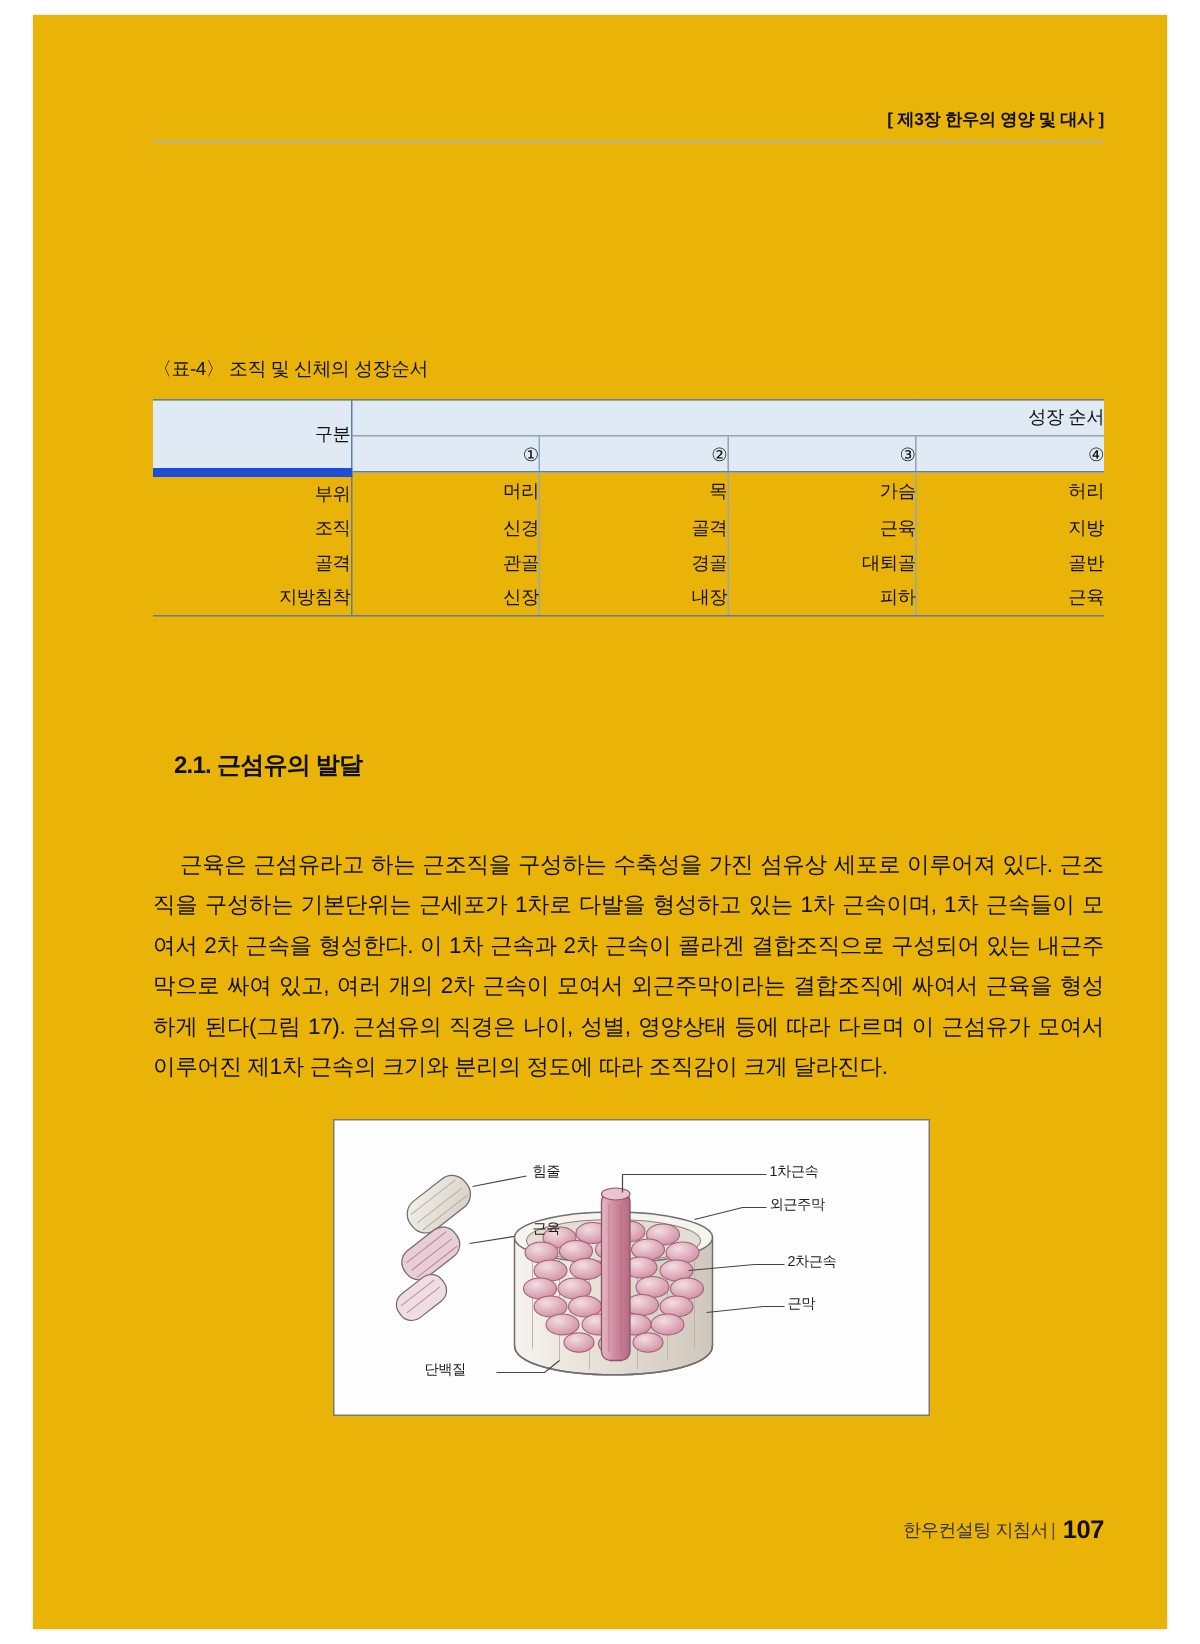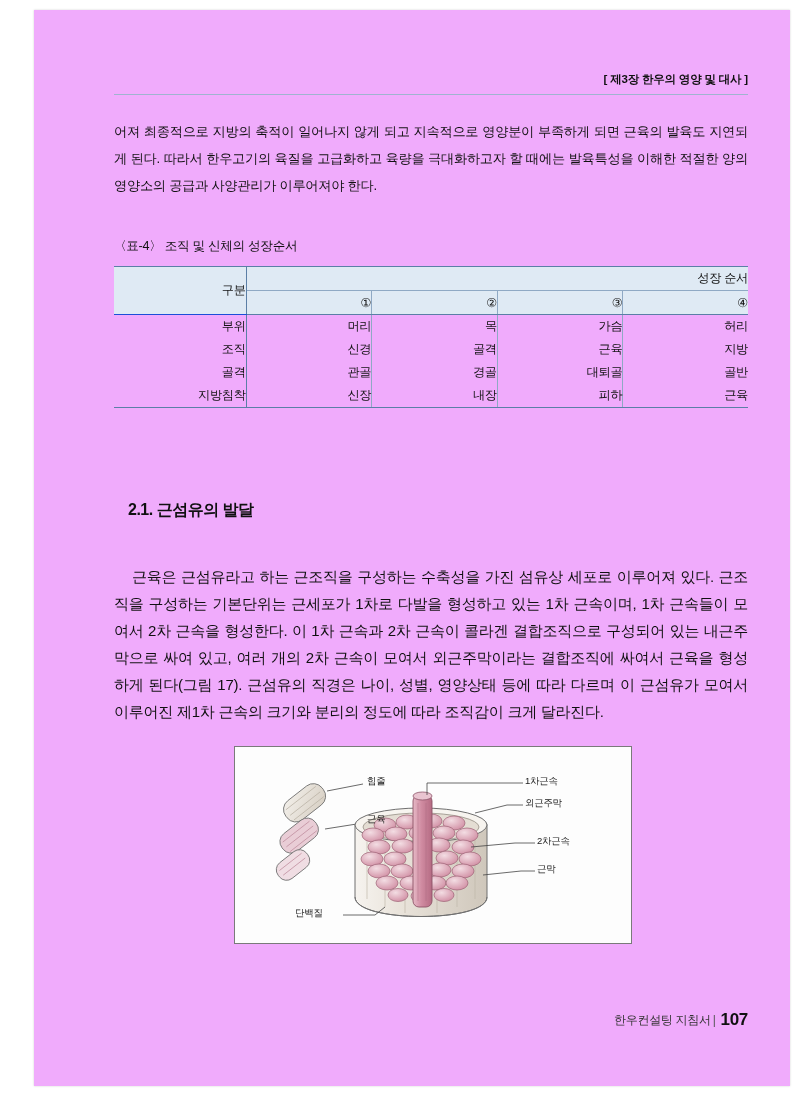--- a/index.html
+++ b/index.html
@@ -12,25 +12,25 @@
     width: 800px;
     height: 1096px;
     background: #ffffff;
     margin: 0 auto;
     font-family: "Liberation Sans", sans-serif;
     color: #1a1a1a;
     overflow: hidden;
   }
   .sheet {
     position: absolute;
-    left: 34px;
+    left: 22px;
     top: 10px;
     width: 756px;
     height: 1076px;
-    background: #f0abfc;
+    background: #eab308;
     box-shadow: 0 0 2px rgba(0,0,0,0.18);
   }
 
   
   .running-head {
     position: absolute;
     right: 42px;
     top: 62px;
     font-size: 11.5px;
     font-weight: bold;
@@ -89,21 +89,21 @@
     height: 23px;
     color: #111;
     font-weight: normal;
   }
   .hdr-row th {
     background: #dfeaf4;
   }
   th.col-div {
     width: 132px;
     border-top: 1.4px solid #5b7fa6;
-    border-bottom: 1px solid #1d4ed8;
+    border-bottom: 6px solid #1d4ed8;
     border-right: 1px solid #5b7fa6;
     height: 46px;
   }
   th.col-order {
     border-top: 1.4px solid #5b7fa6;
     border-bottom: 1px solid #8fa9c4;
     height: 23px;
   }
   th.num {
     background: #dfeaf4;
@@ -212,23 +212,20 @@
 </style>
 </head>
 <body>
 
 <div class="page">
   <div class="sheet">
 
     <div class="running-head">[ 제3장 한우의 영양 및 대사 ]</div>
     <div class="running-head-rule"></div>
 
-    <div class="body-block">
-      <p>어져 최종적으로 지방의 축적이 일어나지 않게 되고 지속적으로 영양분이 부족하게 되면 근육의 발육도 지연되게 된다. 따라서 한우고기의 육질을 고급화하고 육량을 극대화하고자 할 때에는 발육특성을 이해한 적절한 양의 영양소의 공급과 사양관리가 이루어져야 한다.</p>
-    </div>
 
     <div class="table-caption">〈표-4〉 조직 및 신체의 성장순서</div>
 
     <div class="tbl-wrap">
       <table class="growth">
         <tbody>
           <tr class="hdr-row">
             <th class="col-div" rowspan="2">구분</th>
             <th class="col-order" colspan="4">성장 순서</th>
           </tr>

